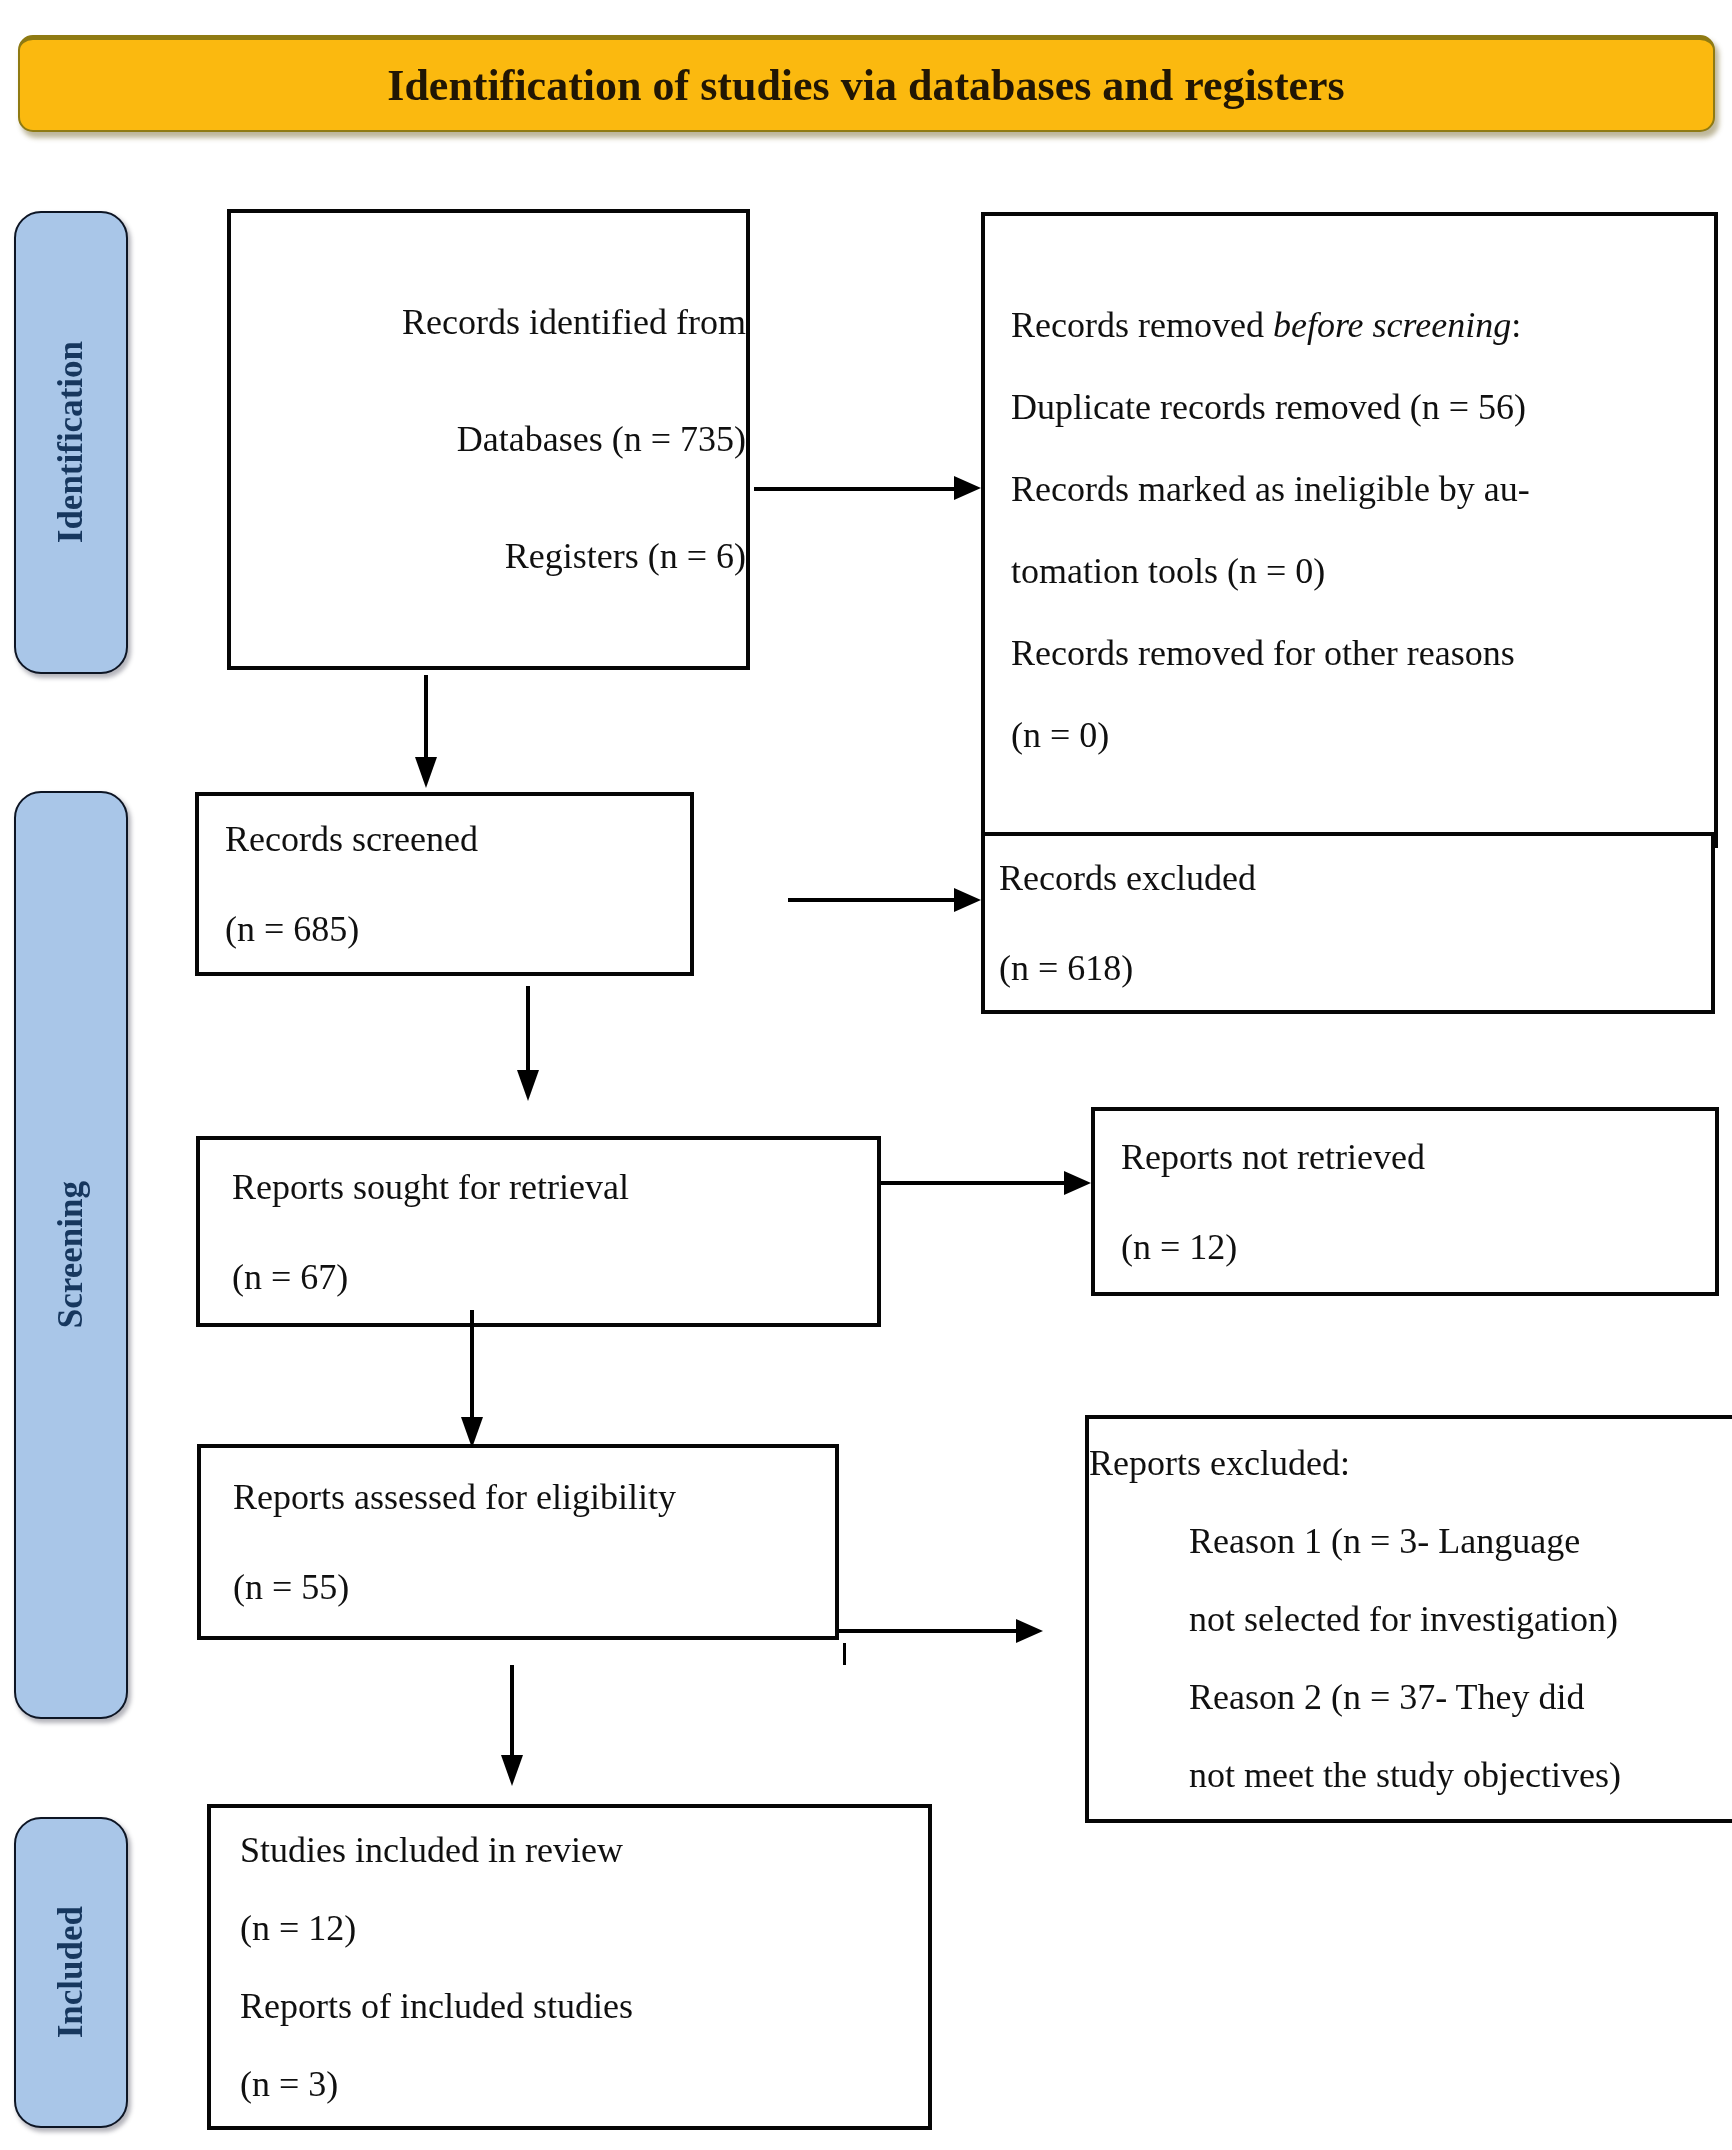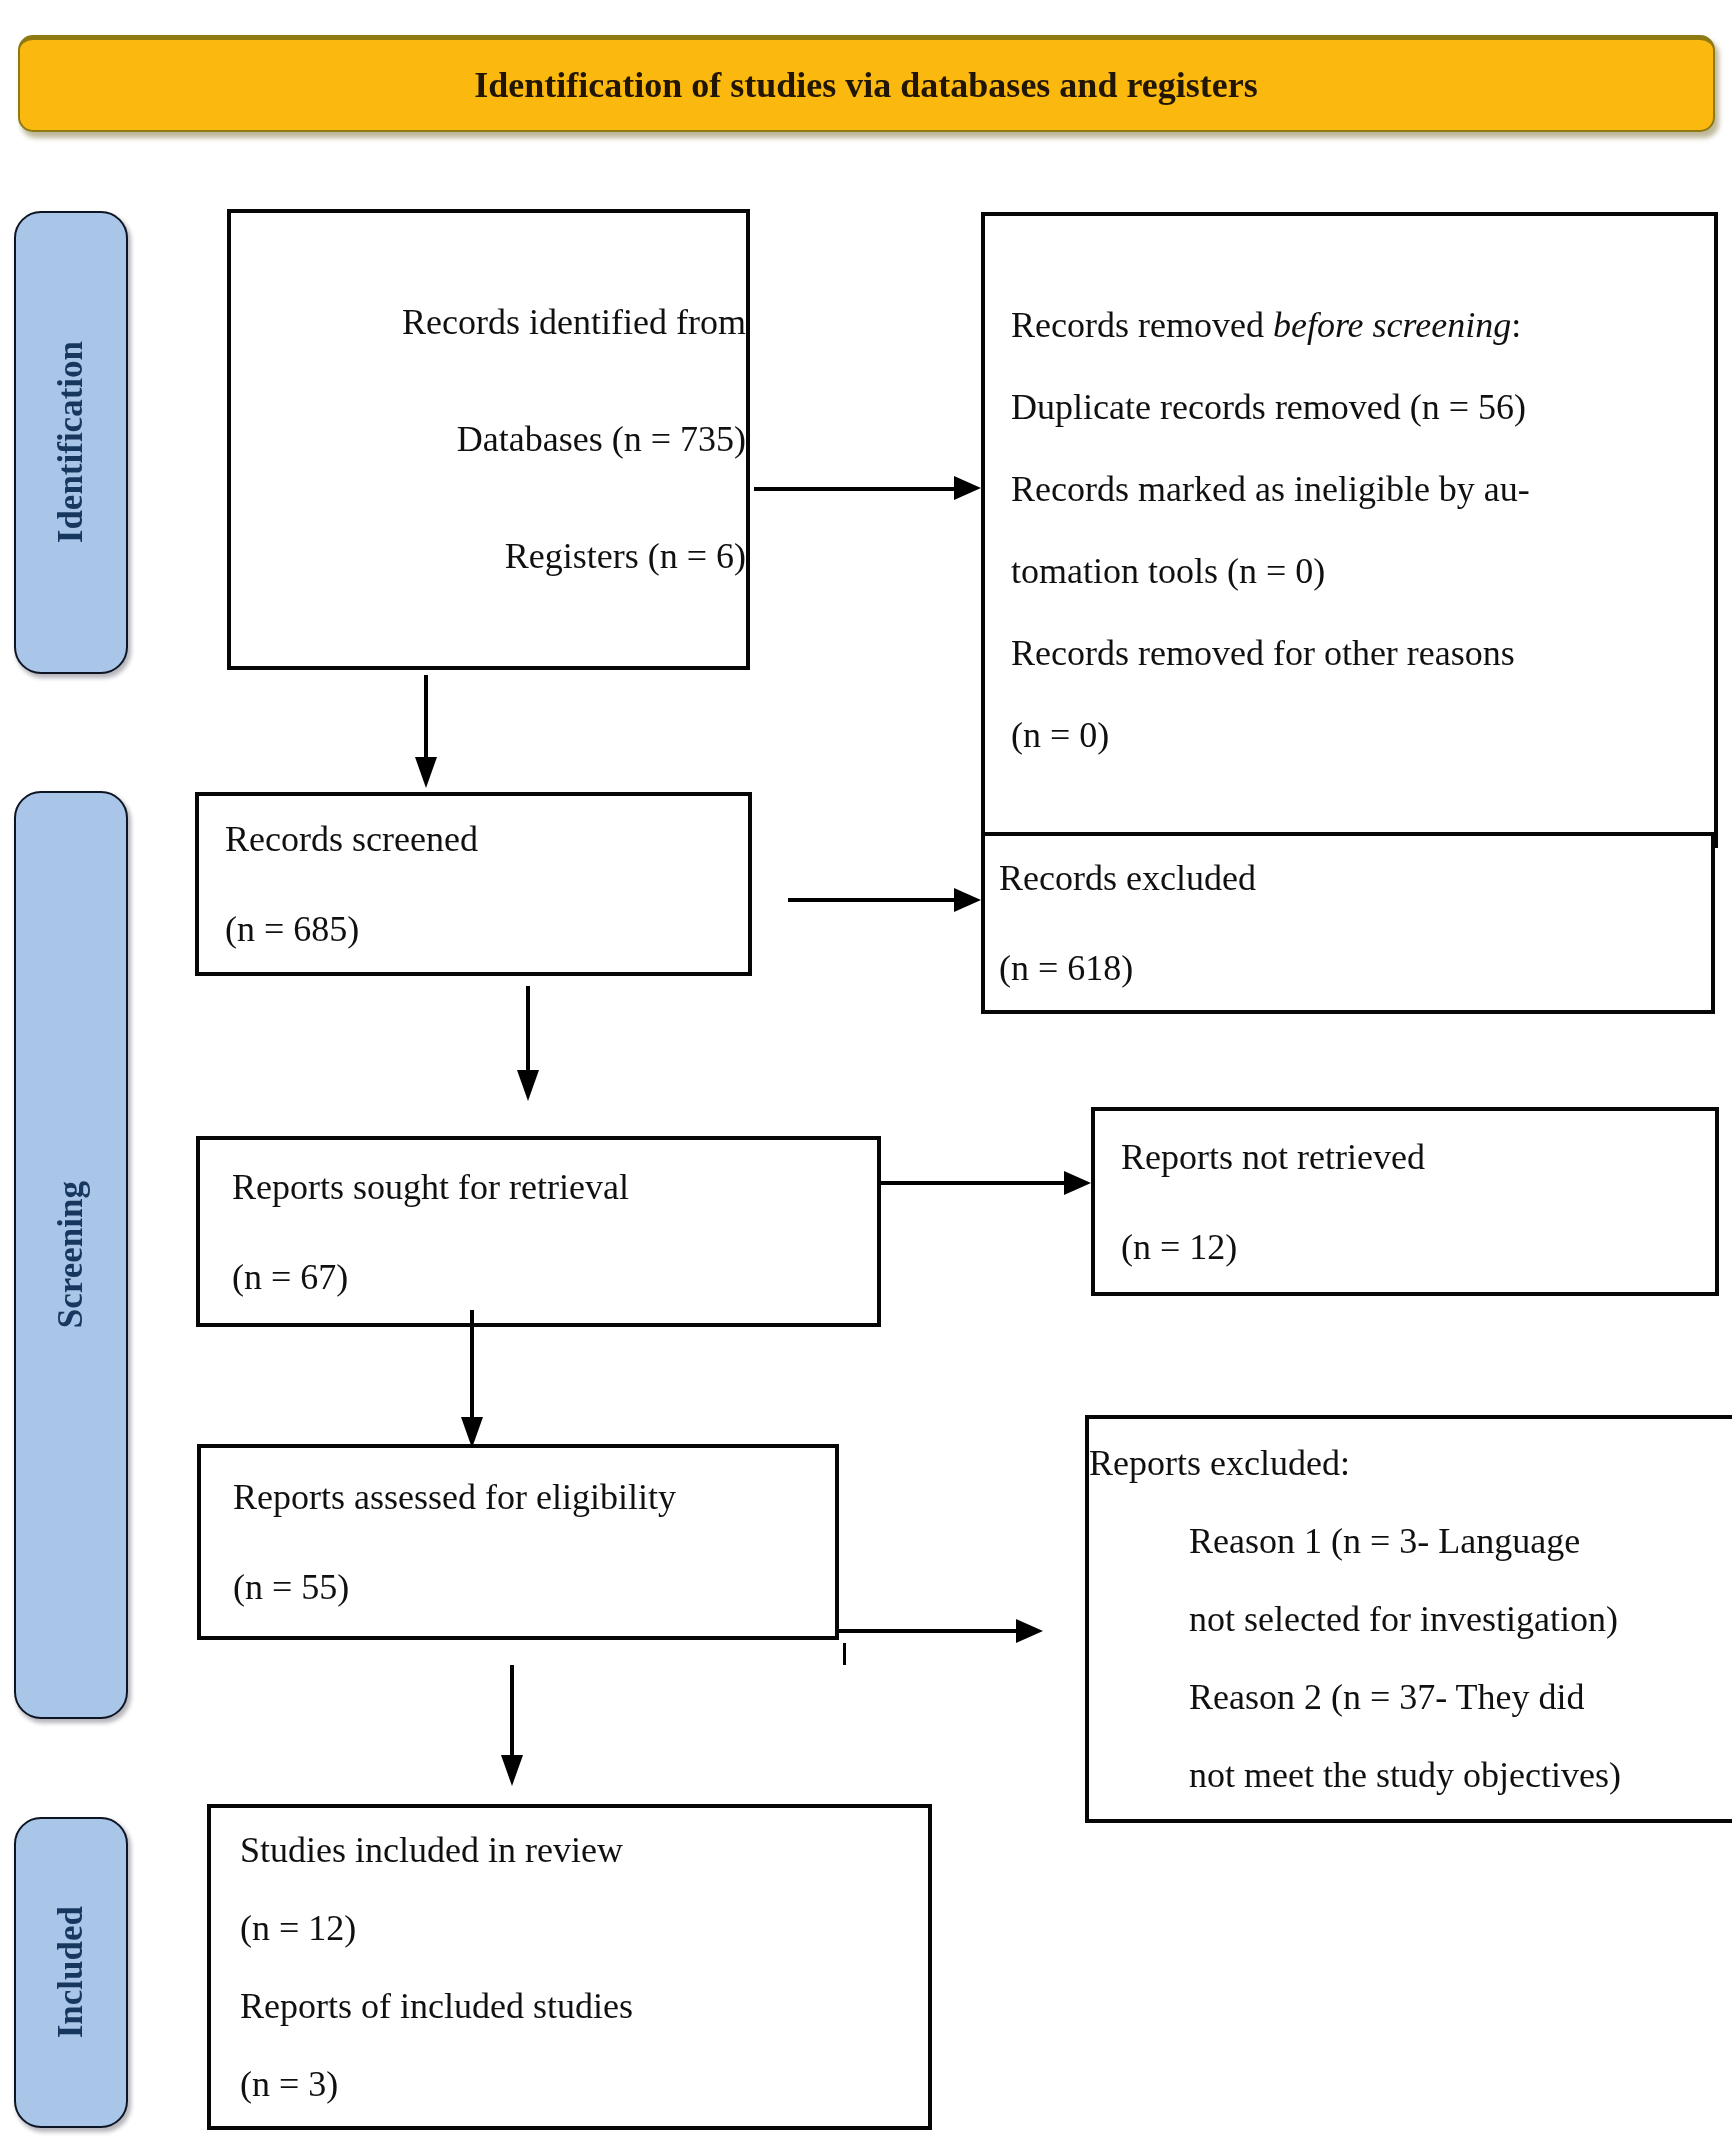--- a/index.html
+++ b/index.html
@@ -12,21 +12,21 @@
     position:relative; width:1732px; height:2151px; background:var(--page_bg);
     font-family:"Liberation Serif","DejaVu Serif",serif; color:var(--box_text);
   }
   
   #banner{
     position:absolute; left:17.5px; top:35px; width:1697px; height:97px; box-sizing:border-box;
     background:var(--banner_bg); border:2.3px solid var(--banner_border); border-top-width:5.2px;
     border-radius:15px; display:flex; align-items:center; justify-content:center;
     box-shadow:3.5px 5.2px 5.2px rgba(110,95,30,0.45);
   }
-  #banner span{font-weight:bold; font-size:36px; color:var(--banner_text); white-space:nowrap;}
+  #banner span{font-weight:bold; font-size:44px; color:var(--banner_text); white-space:nowrap;}
   
   .side{
     position:absolute; left:14px; width:114px; box-sizing:border-box;
     background:var(--sidebar_bg); border:2.9px solid var(--sidebar_border); border-radius:27px;
     display:flex; align-items:center; justify-content:center;
     box-shadow:2.3px 3.5px 4.7px rgba(40,40,60,0.35);
   }
   .side span{
     writing-mode:vertical-rl; transform:rotate(180deg);
     font-weight:bold; font-size:35px; color:var(--sidebar_text); white-space:nowrap;
@@ -39,21 +39,21 @@
     position:absolute; box-sizing:border-box; background:#fff;
     border:4.1px solid var(--box_border);
     display:flex; flex-direction:column; justify-content:center;
     font-size:36px; color:var(--box_text);
   }
   .box .line{white-space:nowrap;}
   .indent{padding-left:70px;}
   #box-identified{left:227px; top:209px; width:523px; height:461px; line-height:117px; padding-left:20px;align-items:flex-end;}
   #box-identified .indent{padding-left:69px;}
   #box-removed{left:981px; top:212px; width:737px; height:636px; line-height:82px; padding-left:26px;}
-  #box-screened{left:195px; top:792px; width:557px; height:184px; line-height:90px; padding-left:26px;}
+  #box-screened{left:195px; top:792px; width:499px; height:184px; line-height:90px; padding-left:26px;}
   #box-excluded{left:981px; top:832px; width:734px; height:182px; line-height:90px; padding-left:14px;}
   #box-sought{left:196px; top:1136px; width:685px; height:191px; line-height:90px; padding-left:32px;}
   #box-notretrieved{left:1091px; top:1107px; width:628px; height:189px; line-height:90px; padding-left:26px;}
   #box-assessed{left:197px; top:1444px; width:642px; height:196px; line-height:90px; padding-left:32px;}
   #box-reportsexcluded{left:1085px; top:1415px; width:730px; height:408px; line-height:78px; }
   #box-reportsexcluded .indent{padding-left:100px;}
   #box-includedreview{left:207px; top:1804px; width:725px; height:326px; line-height:78px; padding-left:29px;}
   
   .hline{position:absolute; height:3.5px; background:var(--arrow);}
   .vline{position:absolute; width:3.5px; background:var(--arrow);}

